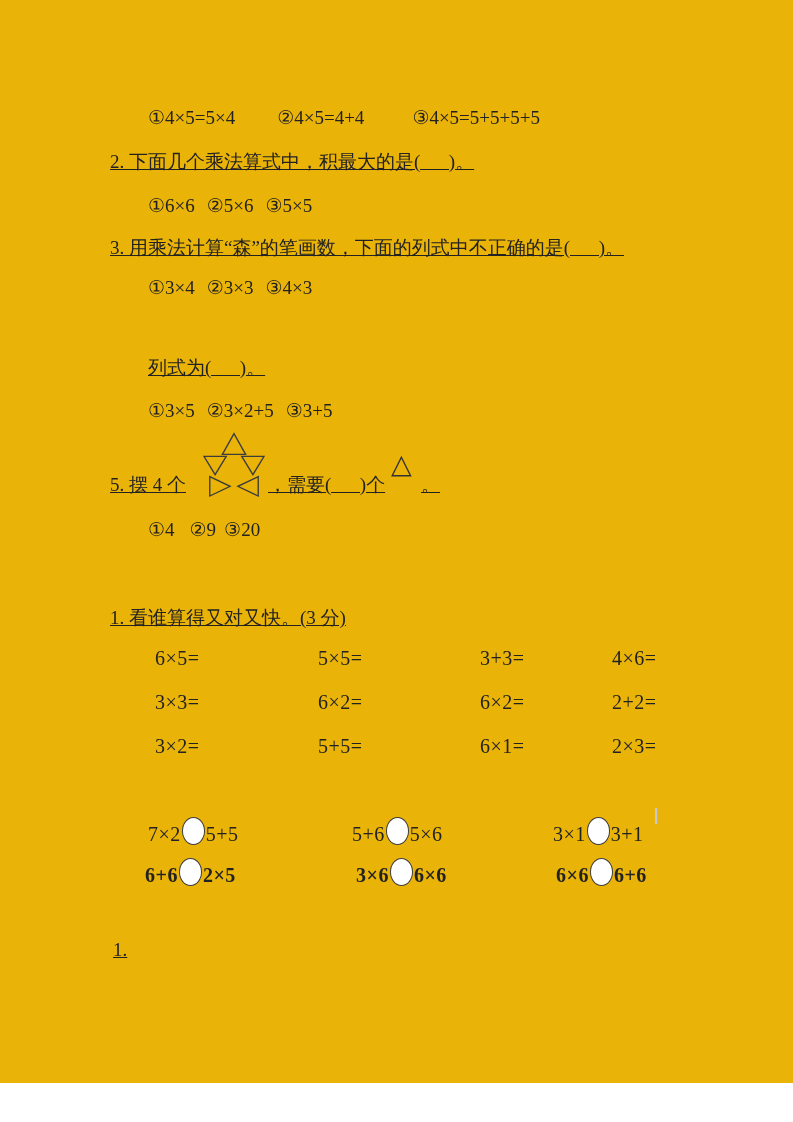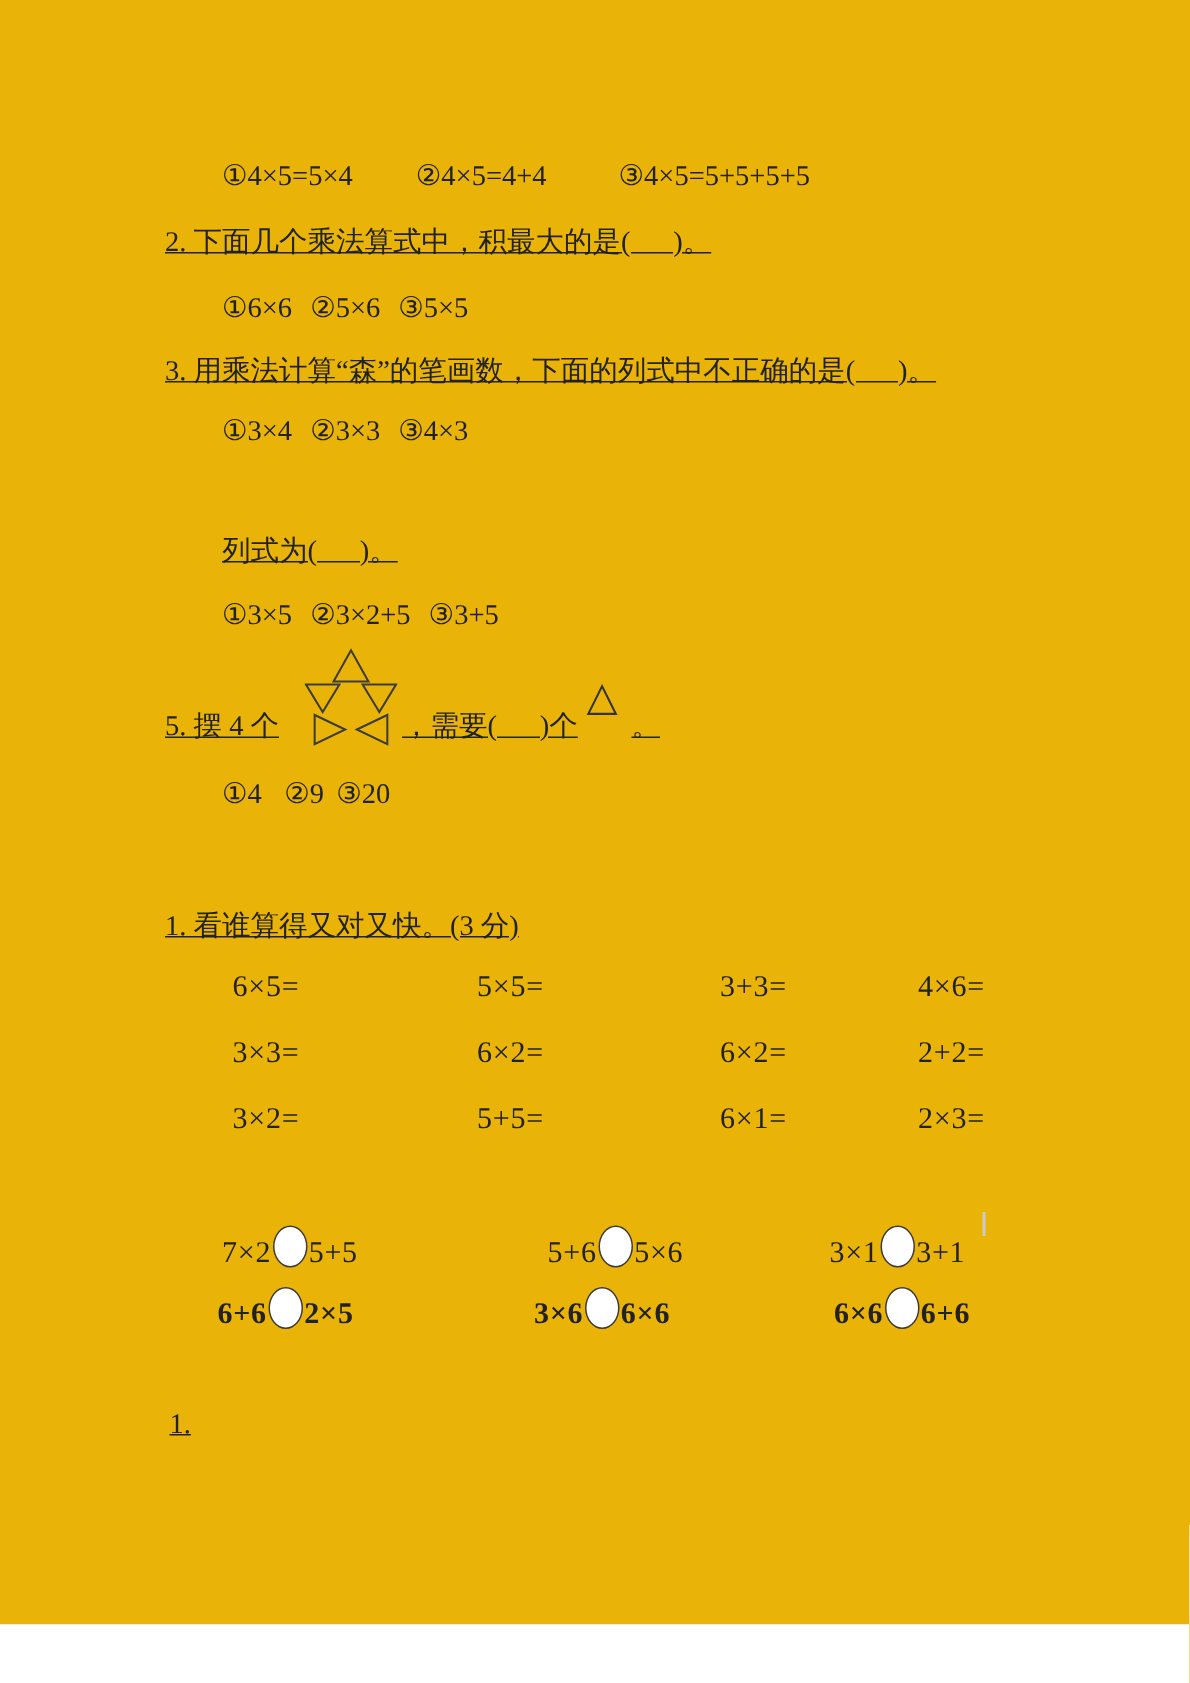--- a/index.html
+++ b/index.html
@@ -14,21 +14,21 @@
   .line{position:absolute;line-height:1.25;}
   .t{white-space:pre;}
   .stem{font-size:19px;text-decoration:underline;}
   .opts{font-size:19px;display:flex;}
   .opts .opt{margin-right:12px;white-space:pre;}
   .eqrow{position:absolute;left:0;width:100%;height:24px;}
   .eq{position:absolute;font-size:20px;letter-spacing:0.5px;white-space:pre;}
   .c1{left:155px;} .c2{left:318px;} .c3{left:480px;} .c4{left:612px;}
   .cmprow{position:absolute;left:0;width:100%;height:40px;}
   .cmpgroup{position:absolute;font-size:20px;letter-spacing:0.5px;white-space:nowrap;}
-  .g1a{left:148px;} .g2a{left:365px;} .g3a{left:553px;}
+  .g1a{left:148px;} .g2a{left:352px;} .g3a{left:553px;}
   .g1b{left:145px;} .g2b{left:356px;} .g3b{left:556px;}
   .cmp-circle{
     display:inline-block;width:21px;height:26px;
     border:1.5px solid #3b3b3b;border-radius:50%;
     vertical-align:-4px;margin:0 1px;background:#fff;
   }
   .stem-circle{
     display:inline-block;width:27px;height:27px;
     border:1.5px solid #3b3b3b;border-radius:50%;
     vertical-align:-5px;margin:0 1px;background:#fff;

